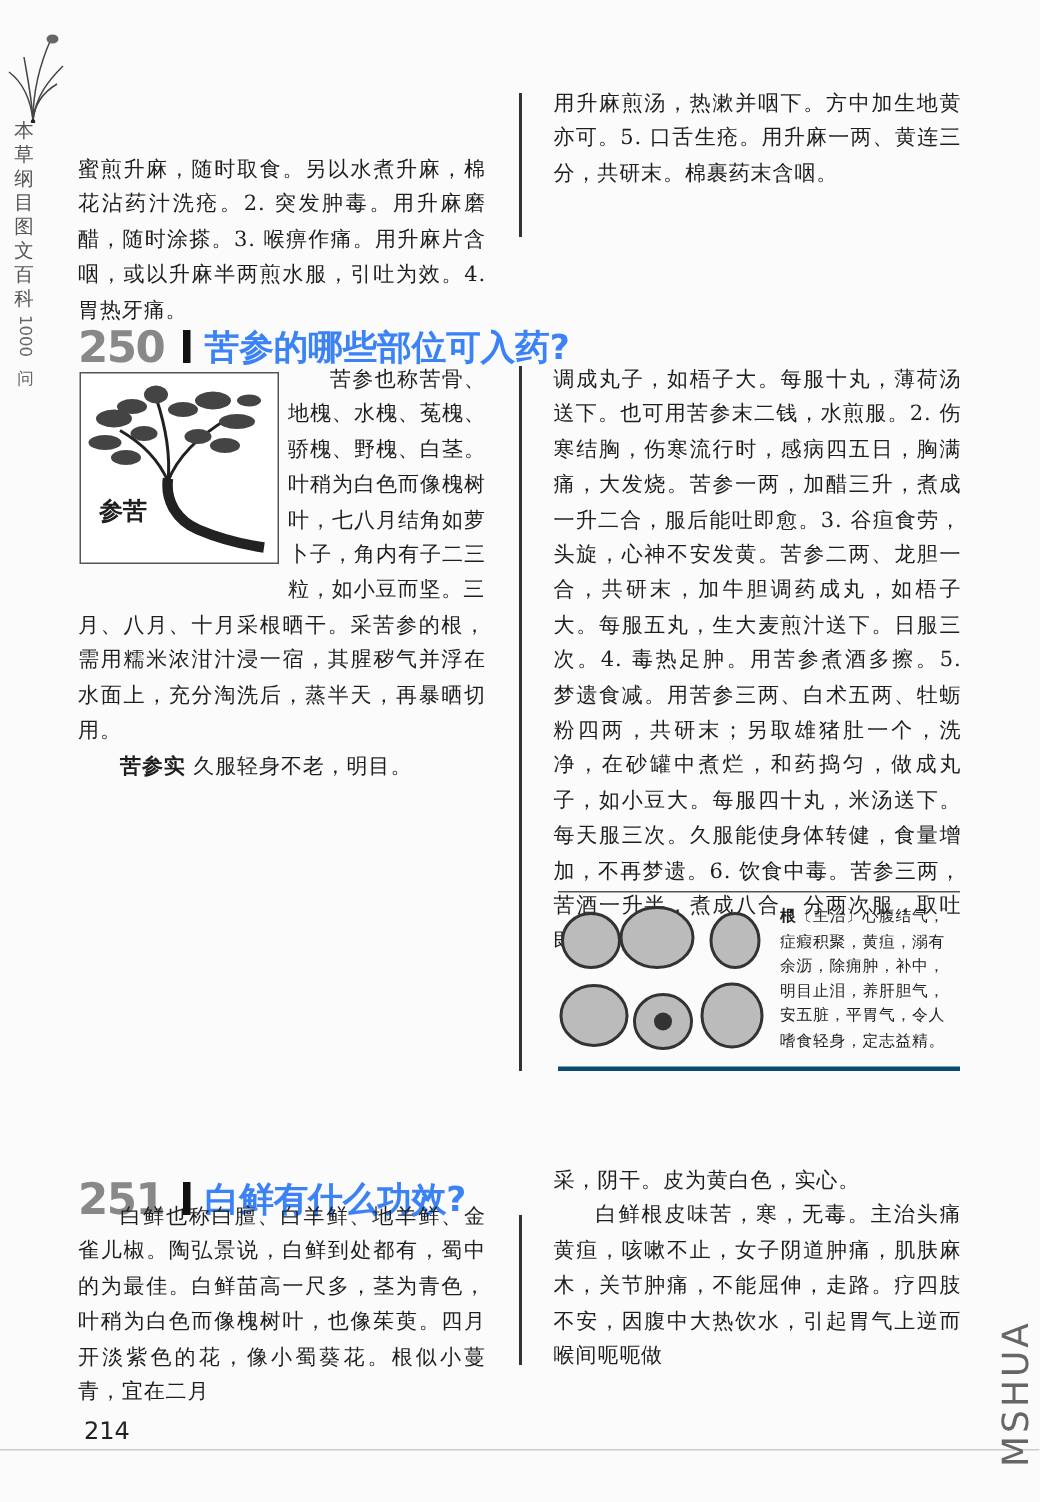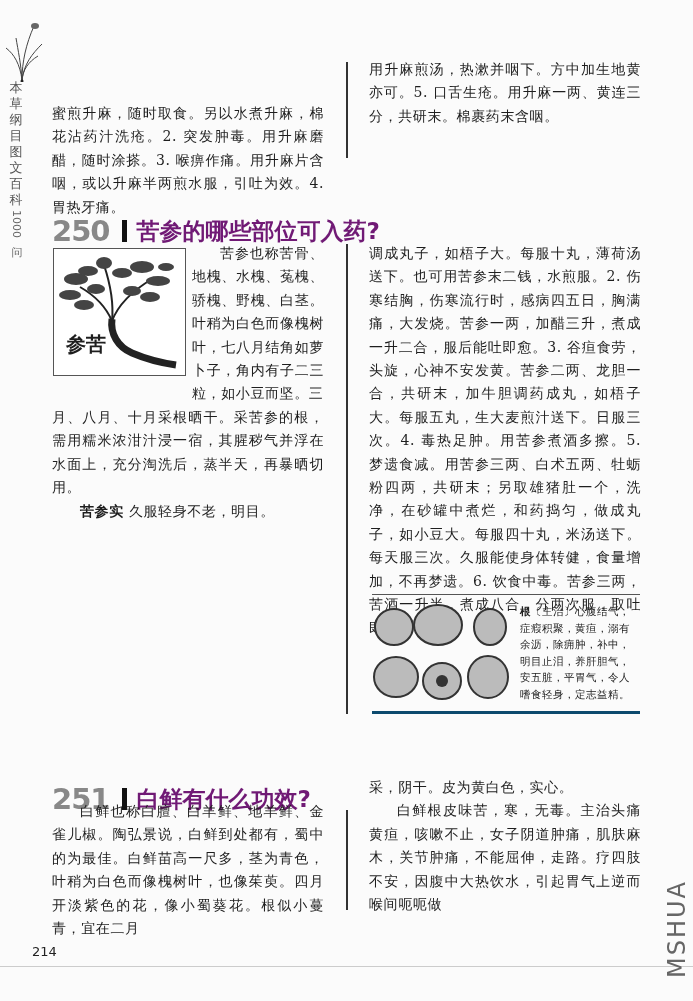--- a/index.html
+++ b/index.html
@@ -10,27 +10,27 @@
                    font-family:"DejaVu Sans","Liberation Sans",sans-serif; text-align:center; }
   .sidebar-title span { display:block; }
   .sidebar-num { writing-mode:vertical-rl; font-size:11px; color:#666; margin-top:2px; }
   .col { font-size:14px; line-height:23.4px; letter-spacing:0.6px; text-align:justify; }
   .col p { margin:0; }
   .indent { text-indent:2em; }
   .divider { background:#333; width:2px; }
   .heading { font-family:"DejaVu Sans","Liberation Sans",sans-serif; font-weight:bold; display:flex; align-items:center;margin-top:24px; }
   .heading .num { font-size:29px; color:#888; letter-spacing:-1px; }
   .heading .bar { display:inline-block; width:5px; height:22px; background:#111; margin:0 10px 0 12px; }
-  .heading .title { font-size:23px; color:#701a75; }
+  .heading .title { font-size:23px; color:#3b82f6; }
   .plant-box { border:1px solid #555; background:#fff; }
   .root-box { border-top:1px solid #555; border-bottom:3px solid #0c4a6e; }
   .root-caption { font-size:10.5px; line-height:16.5px; color:#222; letter-spacing:0.5px; }
   b.term { font-weight:bold; }
   .footer-line { left:0; top:966px; width:693px; height:1px; background:#ccc; }
-  .page-num { left:32px; top:944px; font-size:13px; font-family:"DejaVu Sans","Liberation Sans",sans-serif; color:#222; }
+  .page-num { left:56px; top:944px; font-size:16px; font-family:"DejaVu Sans","Liberation Sans",sans-serif; color:#222; }
   .watermark { right:2px; top:880px; writing-mode:vertical-rl; transform:rotate(180deg);
                font-family:"DejaVu Sans","Liberation Sans",sans-serif; font-size:24px; color:#666; letter-spacing:2px; }
 </style>
 </head>
 <body>
 
 <div class="abs" style="left:4px;top:14px;width:40px;height:68px;">
   <svg width="40" height="68" viewBox="0 0 40 68">
     <path d="M18 66 C16 50 10 40 2 34" stroke="#444" stroke-width="1" fill="none"></path>
     <path d="M18 66 C18 48 22 30 30 12" stroke="#444" stroke-width="1" fill="none"></path>
@@ -81,21 +81,21 @@
       <ellipse cx="68" cy="24" rx="10" ry="5"></ellipse>
         <ellipse cx="88" cy="18" rx="12" ry="6"></ellipse>
       <ellipse cx="104" cy="32" rx="12" ry="5"></ellipse>
         <ellipse cx="96" cy="48" rx="10" ry="5"></ellipse>
       <ellipse cx="78" cy="42" rx="9" ry="5"></ellipse>
         <ellipse cx="30" cy="56" rx="10" ry="5"></ellipse>
       <ellipse cx="42" cy="40" rx="9" ry="5"></ellipse>
         <ellipse cx="112" cy="18" rx="8" ry="4"></ellipse>
     </g>
   </svg>
-  <div class="abs" style="left:12px;top:82px;font-size:20px;font-weight:bold;font-family:'DejaVu Sans','Liberation Sans',sans-serif;">参苦</div>
+  <div class="abs" style="left:12px;top:82px;font-size:16px;font-weight:bold;font-family:'DejaVu Sans','Liberation Sans',sans-serif;">参苦</div>
 </div>
 
 <div class="abs col" style="left:192px;top:242px;width:132px;">
   <p class="indent">苦参也称苦骨、地槐、水槐、菟槐、骄槐、野槐、白茎。叶稍为白色而像槐树叶，七八月结角如萝卜子，角内有子二三粒，如小豆而坚。三</p>
 </div>
 <div class="abs col" style="left:52px;top:406px;width:272px;">
   <p>月、八月、十月采根晒干。采苦参的根，需用糯米浓泔汁浸一宿，其腥秽气并浮在水面上，充分淘洗后，蒸半天，再暴晒切用。</p>
   <p class="indent"><b class="term">苦参实</b> <span>久服轻身不老，明目。</span></p>
 </div>
 

